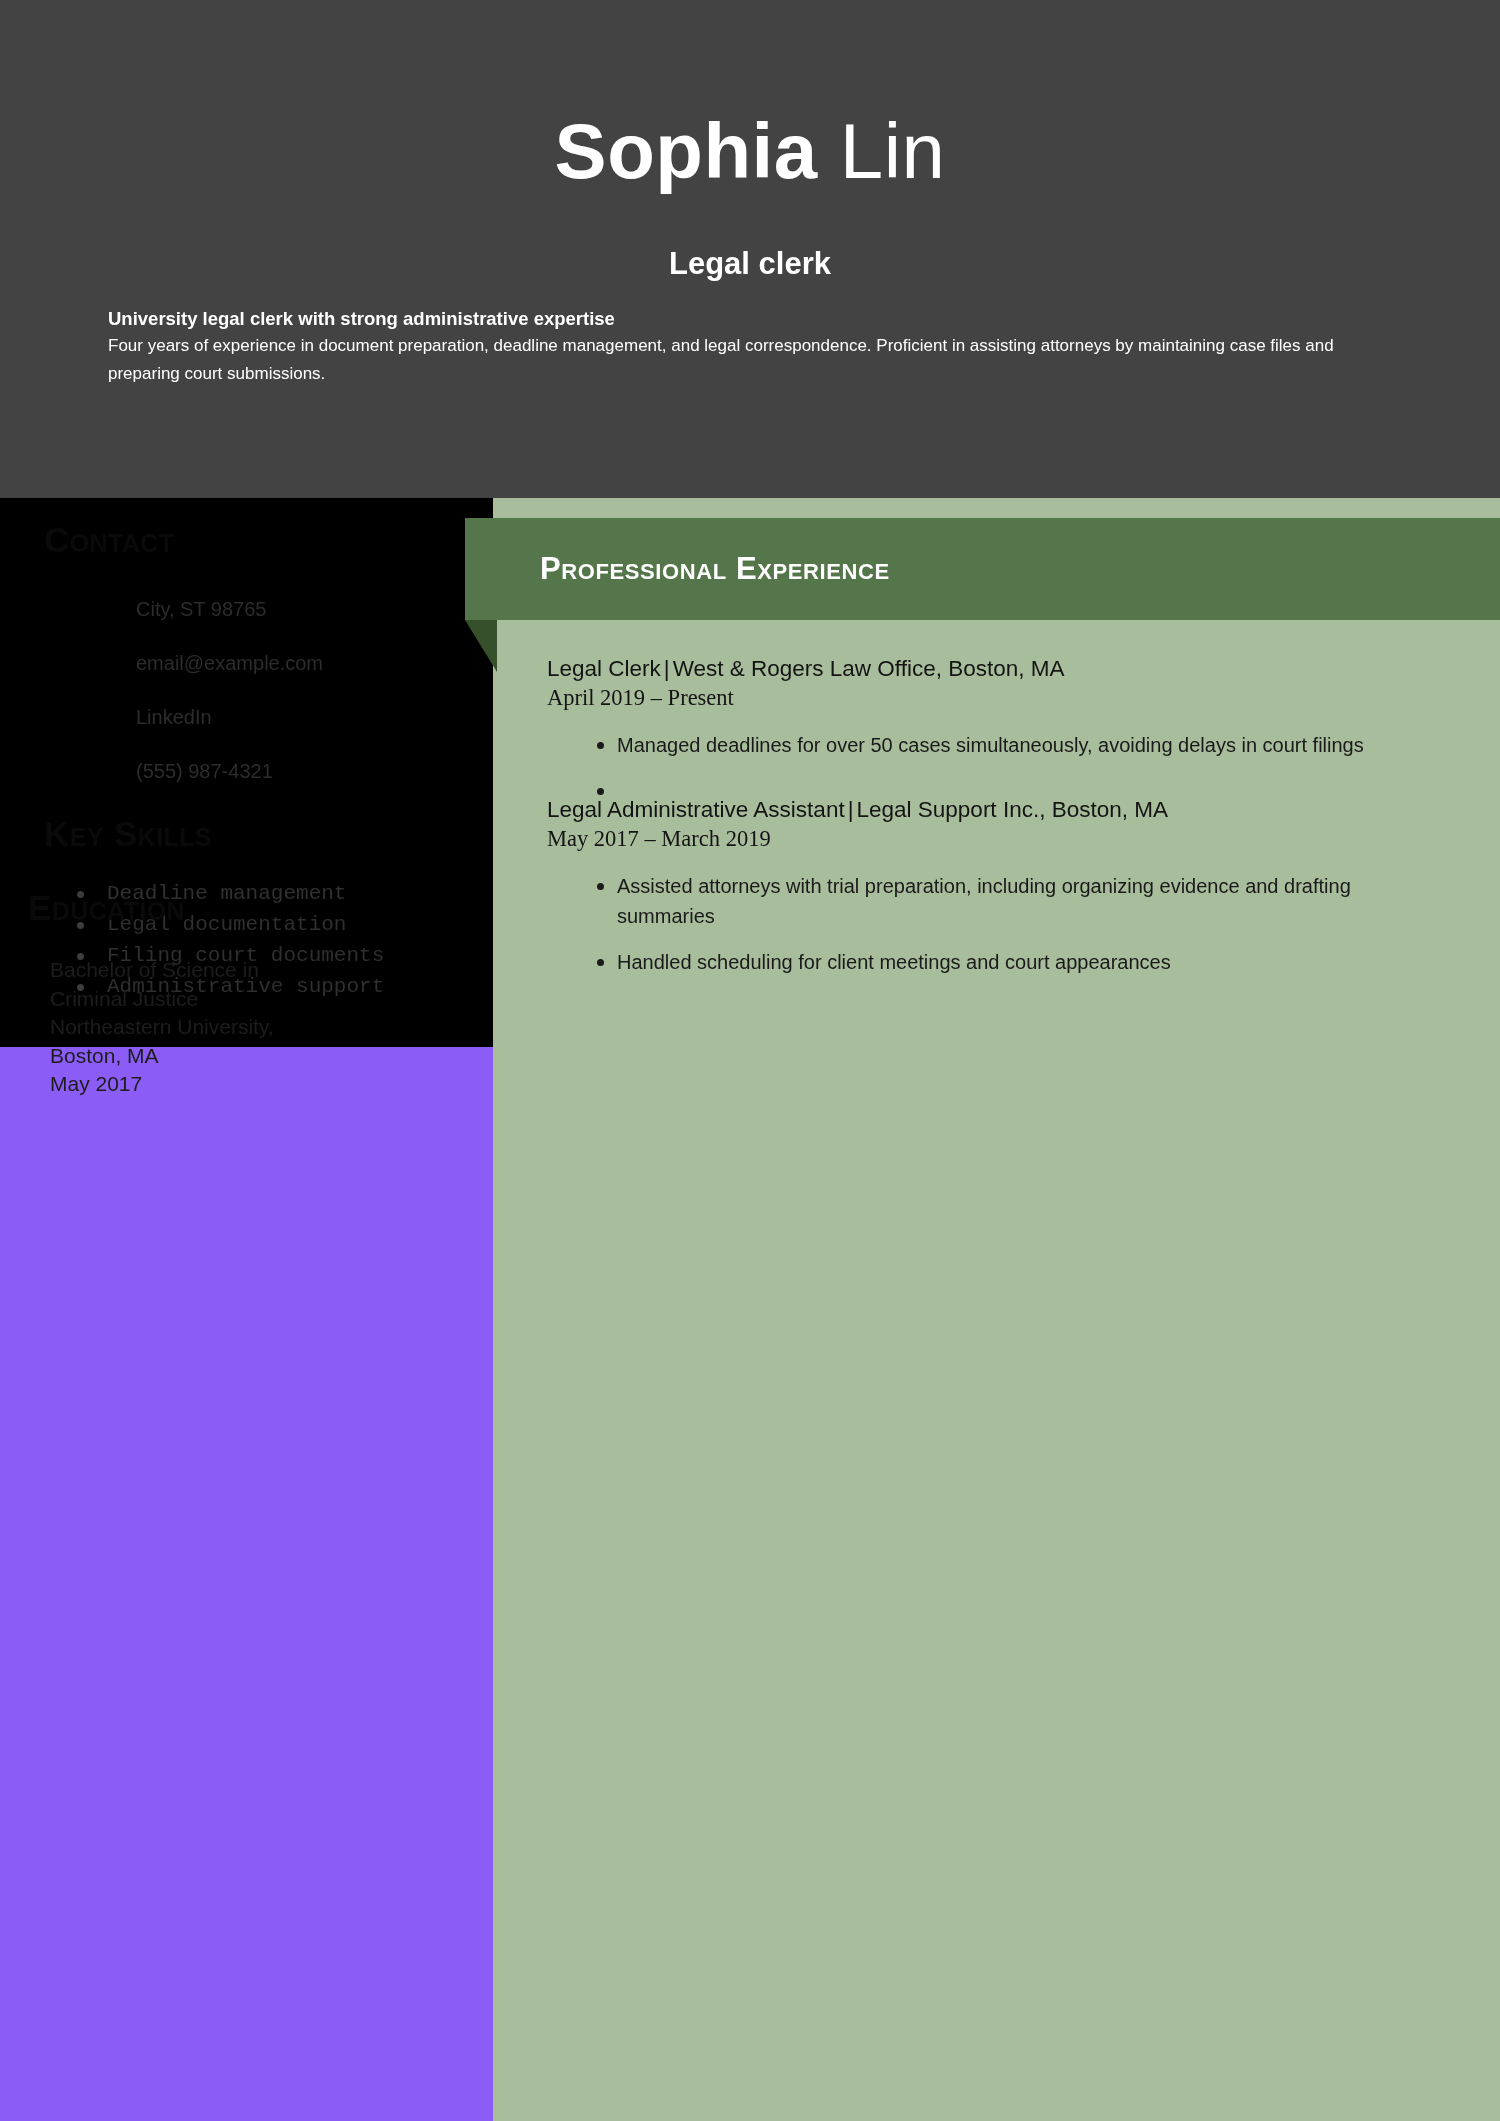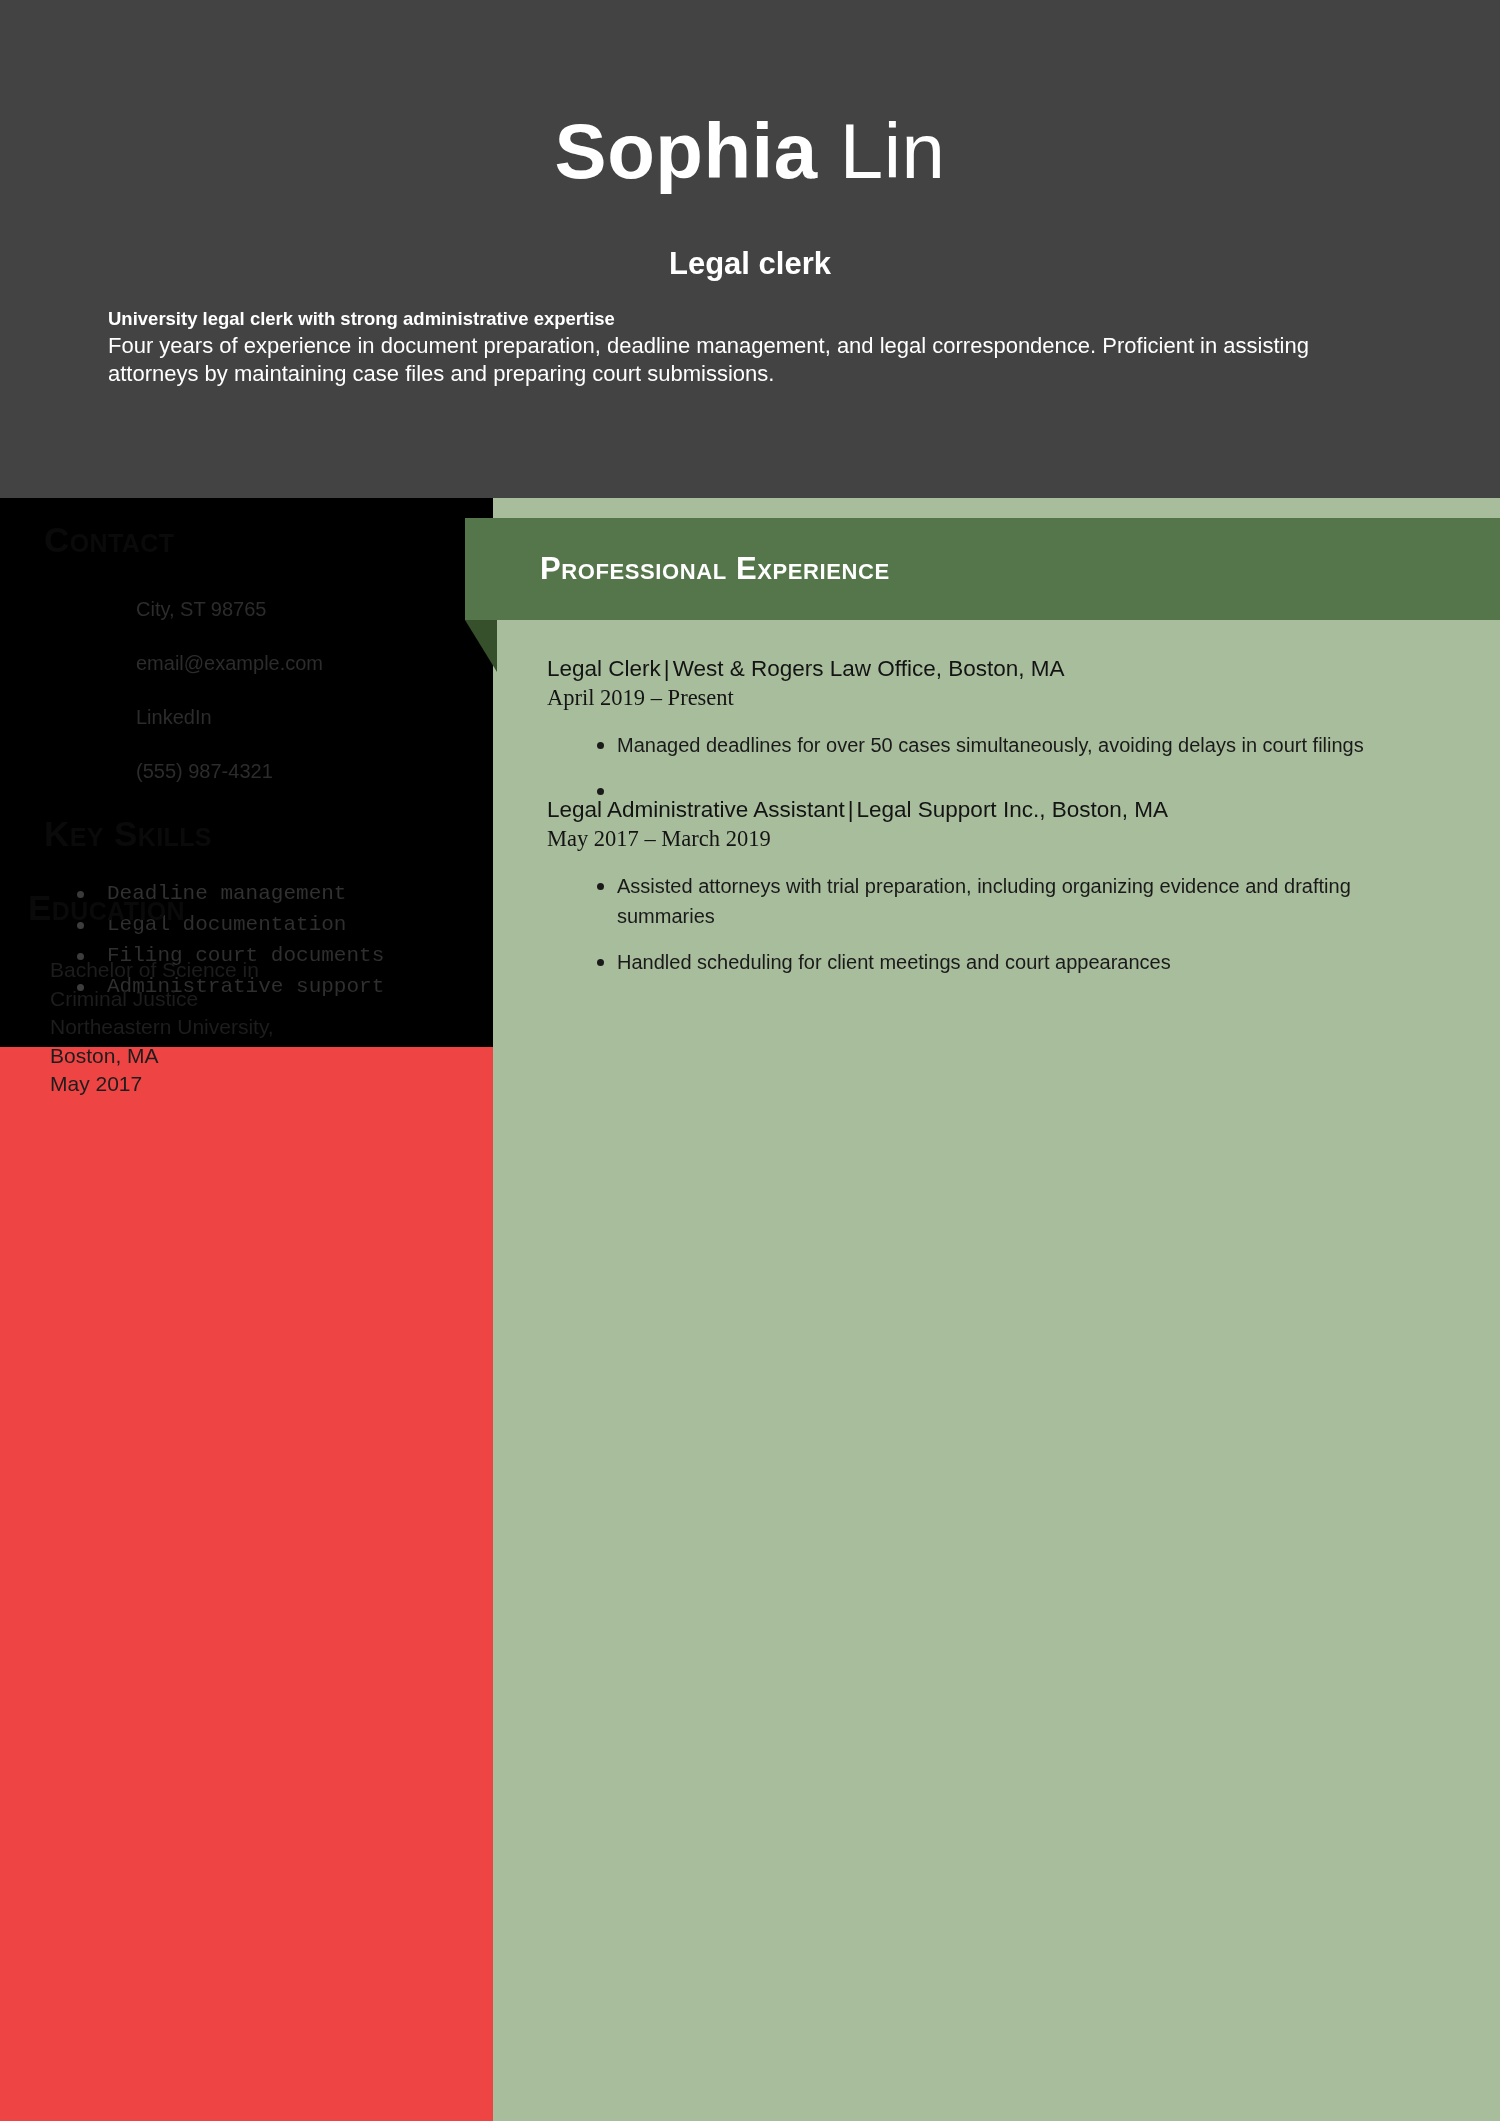--- a/index.html
+++ b/index.html
@@ -10,21 +10,21 @@
   body {
     font-family: "Liberation Sans", sans-serif;
     -webkit-font-smoothing: antialiased;
   }
 
   .page {
     position: relative;
     width: 1500px;
     height: 2121px;
     overflow: hidden;
-    background: #ef4444;
+    background: #8b5cf6;
   }
 
   
   .header {
     position: absolute;
     left: 0;
     top: 0;
     width: 1500px;
     height: 498px;
     background: #434343;
@@ -65,21 +65,21 @@
     top: 305px;
     width: 1285px;
     color: #ffffff;
   }
   .summary-head {
     font-size: 18.5px;
     line-height: 27px;
     font-weight: 700;
   }
   .summary-body {
-    font-size: 22px;
+    font-size: 17px;
     line-height: 28px;
     font-weight: 400;
   }
 
   
   .sidebar-black {
     position: absolute;
     left: 0;
     top: 498px;
     width: 493px;

